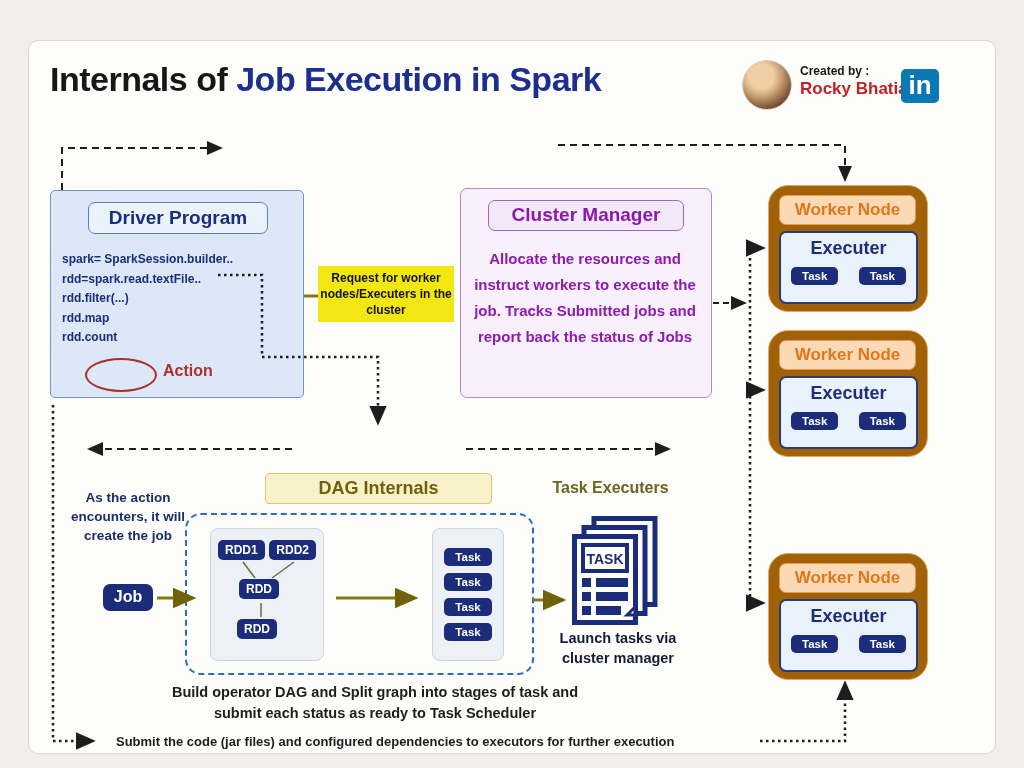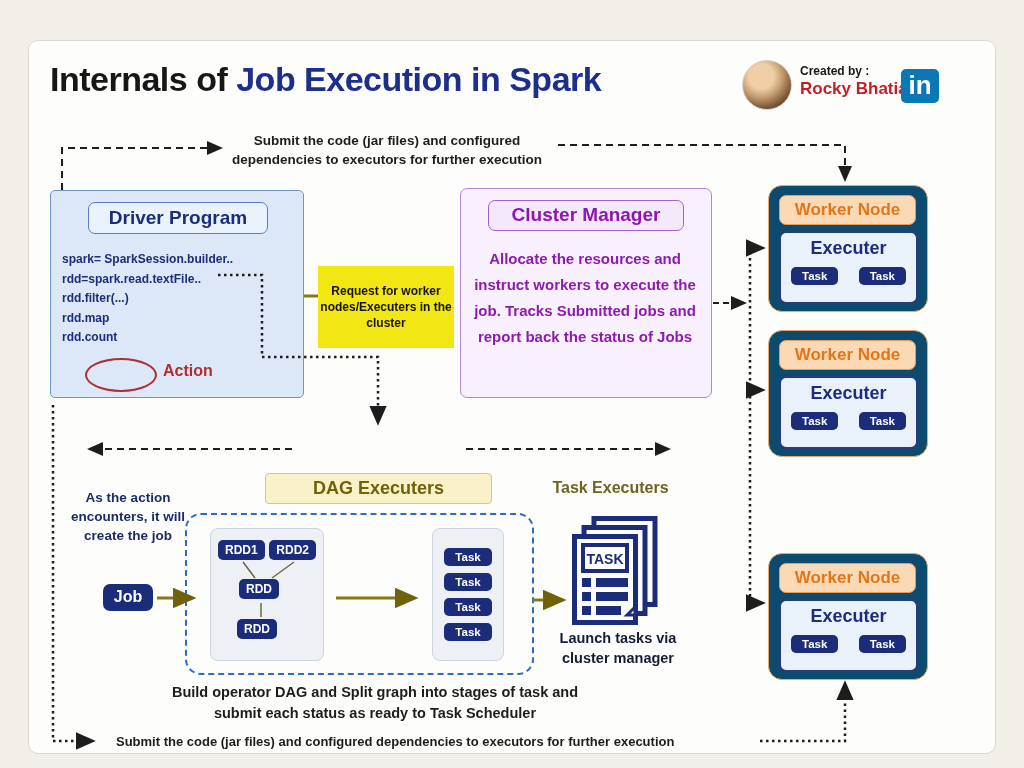--- a/index.html
+++ b/index.html
@@ -35,21 +35,21 @@
   
   .note{font-weight:bold;color:#1d1d1d;}
   .submit-top{left:212px;top:131px;width:350px;text-align:center;font-size:13.5px;line-height:19px;}
   .submit-bottom{left:116px;top:734px;width:650px;font-size:13px;white-space:nowrap;}
   .build-note{left:110px;top:682px;width:530px;text-align:center;font-size:14.5px;line-height:21px;}
   .sparkcontext{left:280px;top:430px;width:200px;text-align:center;font-size:21px;font-weight:bold;color:#141414;}
   .as-action{left:64px;top:488px;width:128px;text-align:center;font-size:13.5px;line-height:19px;font-weight:bold;color:#1b2d66;}
   .launch-note{left:548px;top:628px;width:140px;text-align:center;font-size:14.5px;line-height:20px;font-weight:bold;color:#151c38;}
 
   .req-label{left:318px;top:266px;width:132px;background:#f2e713;color:#141405;
-    font-size:12px;font-weight:bold;text-align:center;line-height:16px;padding:17px 2px;}
+    font-size:12px;font-weight:bold;text-align:center;line-height:16px;padding:4px 2px;}
 
   
   .driver-box{left:50px;top:190px;width:252px;height:206px;background:#dce8f7;
     border:1.5px solid #6c96c8;border-radius:5px;}
   .driver-title{left:88px;top:202px;width:178px;height:30px;background:#eaf2fc;border:1.5px solid #567fc0;
     border-radius:7px;text-align:center;font-size:19px;line-height:29px;font-weight:bold;color:#1b2d7c;}
   .code{left:62px;top:242px;font-size:12px;font-weight:bold;color:#1b2d7c;line-height:19.5px;margin-top:8px;}
   .action-ellipse{left:85px;top:358px;width:68px;height:30px;border:2px solid #ad3030;border-radius:50%;}
   .action-label{left:163px;top:362px;font-size:16px;font-weight:bold;color:#ad3030;}
 
@@ -74,21 +74,21 @@
     align-items:center;justify-content:center;gap:7px;}
   .badge{background:#1b2d7a;color:#fff;font-weight:bold;border-radius:5px;text-align:center;}
   .rdd-badge{position:absolute;font-size:12px;padding:3px 7px;}
   .task-badge{font-size:11.5px;padding:3px 11px;}
   .job-badge{left:103px;top:584px;width:50px;height:27px;font-size:16px;line-height:26px;border-radius:7px;}
 
   
   .task-icon{left:572px;top:516px;}
 
   
-  .wn{width:158px;height:125px;background:#0c4a6e;border:1.5px solid #e5a86e;border-radius:14px;}
+  .wn{width:158px;height:125px;background:#a16207;border:1.5px solid #e5a86e;border-radius:20px;}
   .wn1{left:768px;top:185px;}
   .wn2{left:768px;top:330px;}
   .wn3{left:768px;top:553px;}
   .wn-title{position:absolute;left:10px;top:9px;width:135px;height:28px;background:#fbd9b5;
     border:1.5px solid #e8995c;border-radius:7px;text-align:center;font-size:17px;line-height:27px;
     font-weight:bold;color:#e2761b;}
   .exec-box{position:absolute;left:10px;top:45px;width:135px;height:69px;background:#e9f1fb;
     border:2px solid #2a3a7a;border-radius:7px;}
   .exec-label{position:absolute;left:0;top:5px;width:100%;text-align:center;
     font-size:18px;font-weight:bold;color:#1b2d7c;}
@@ -110,44 +110,40 @@
     </defs>
     <path d="M302,296 H450" stroke="#857a14" stroke-width="3" fill="none" marker-end="url(#mo)"></path>
   </svg>
 
   <div class="abs z2 title"><span>Internals of </span><span class="hl">Job Execution in Spark</span></div>
   <div class="abs z2 avatar"></div>
   <div class="abs z2 createdby">Created by :</div>
   <div class="abs z2 author">Rocky Bhatia</div>
   <div class="abs z2 li-icon">in</div>
 
-  <div class="abs z2 note submit-top">
-    <div>Submit the code (jar files) and configured</div>
-    <div>dependencies to executors for further execution</div>
-  </div>
 
   <div class="abs z2 driver-box"></div>
   <div class="abs z2 driver-title">Driver Program</div>
   <div class="abs z2 code">
     <div>spark= SparkSession.builder..</div>
     <div>rdd=spark.read.textFile..</div>
     <div>rdd.filter(...)</div>
     <div>rdd.map</div>
     <div>rdd.count</div>
   </div>
   <div class="abs z2 action-ellipse"></div>
   <div class="abs z2 action-label">Action</div>
 
   <div class="abs z2 req-label">Request for worker nodes/Executers in the cluster</div>
 
   <div class="abs z2 cm-box"></div>
   <div class="abs z2 cm-title">Cluster Manager</div>
   <div class="abs z2 cm-body">Allocate the resources and instruct workers to execute the job. Tracks Submitted jobs and report back the status of Jobs</div>
 
-  <div class="abs z2 dag-box">DAG Executers</div>
+  <div class="abs z2 dag-box">DAG Internals</div>
   <div class="abs z2 task-sched">Task Executers</div>
 
   <div class="abs z2 as-action">As the action encounters, it will create the job</div>
   <div class="abs z2 badge job-badge">Job</div>
 
   <div class="abs z2 dag-region"></div>
   <div class="abs z2 sub-box rdd-box">
     <span class="badge rdd-badge" style="left:7px;top:11px">RDD1</span>
     <span class="badge rdd-badge" style="right:7px;top:11px">RDD2</span>
     <span class="badge rdd-badge" style="left:28px;top:50px">RDD</span>

